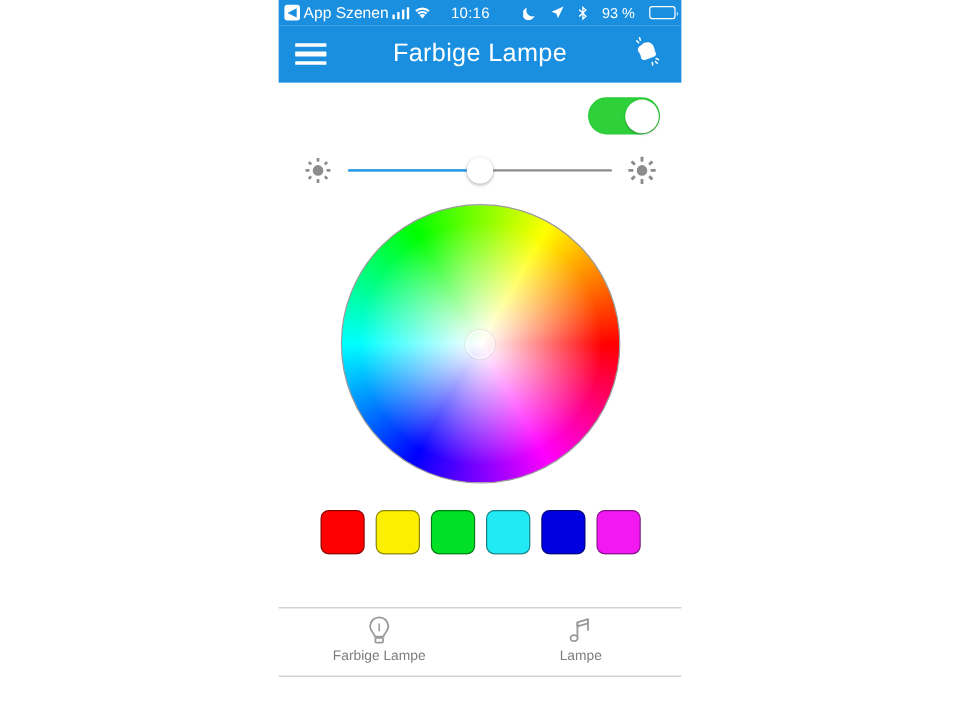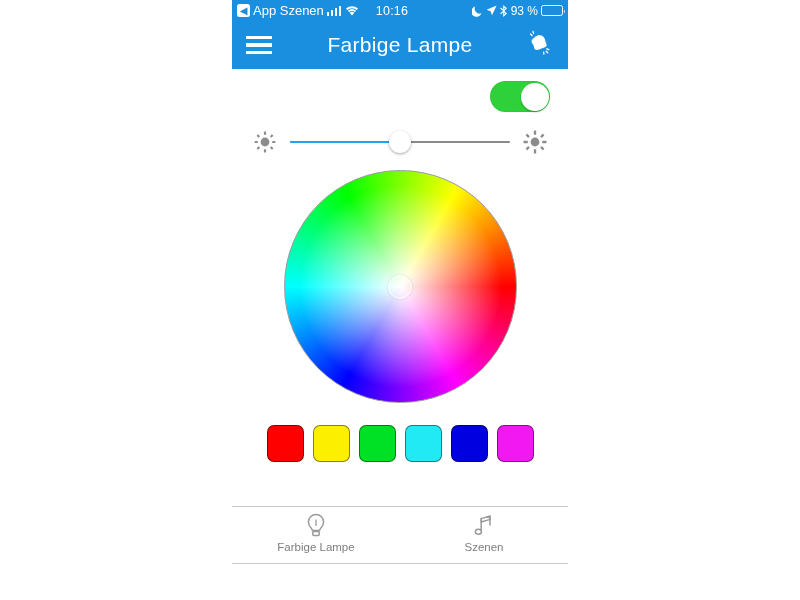--- a/index.html
+++ b/index.html
@@ -37,21 +37,21 @@
   .sb-left { display: flex; align-items: center; gap: 3px; }
   .sb-center {
     position: absolute; left: 0; right: 16px;
     text-align: center;
     font-size: 12.5px;
     letter-spacing: .2px;
     pointer-events: none;
   }
   .sb-right {
     margin-left: auto;
-    display: flex; align-items: center; gap: 3px;
+    display: flex; align-items: center; gap: 12px;
     position: relative; z-index: 2;
     font-size: 12px;
   }
   .back-chip {
     width: 13px; height: 13px;
     background: #ffffff;
     border-radius: 2.5px;
     display: flex; align-items: center; justify-content: center;
     color: #1a8fe0;
     font-size: 10px;
@@ -358,19 +358,19 @@
             <span class="tab-label">Farbige Lampe</span>
           </div>
           <div class="tab">
             <span class="tab-icon">
               <svg width="30" height="28" viewBox="0 0 30 28">
                 <path d="M12.2 6.6 21 4v3.4l-8.8 2.6z" fill="none" stroke="#9a9a9a" stroke-width="1.5" stroke-linejoin="round"></path>
                 <path d="M12.2 6.6v12.2M21 4v9.6" fill="none" stroke="#9a9a9a" stroke-width="1.5"></path>
                 <ellipse cx="9.4" cy="19.8" rx="3" ry="2.5" fill="none" stroke="#9a9a9a" stroke-width="1.5"></ellipse>
               </svg>
             </span>
-            <span class="tab-label">Szenen</span>
+            <span class="tab-label">Lampe</span>
           </div>
         </div>
     </div>
 
   </div>
 </div>
 
 </body></html>

